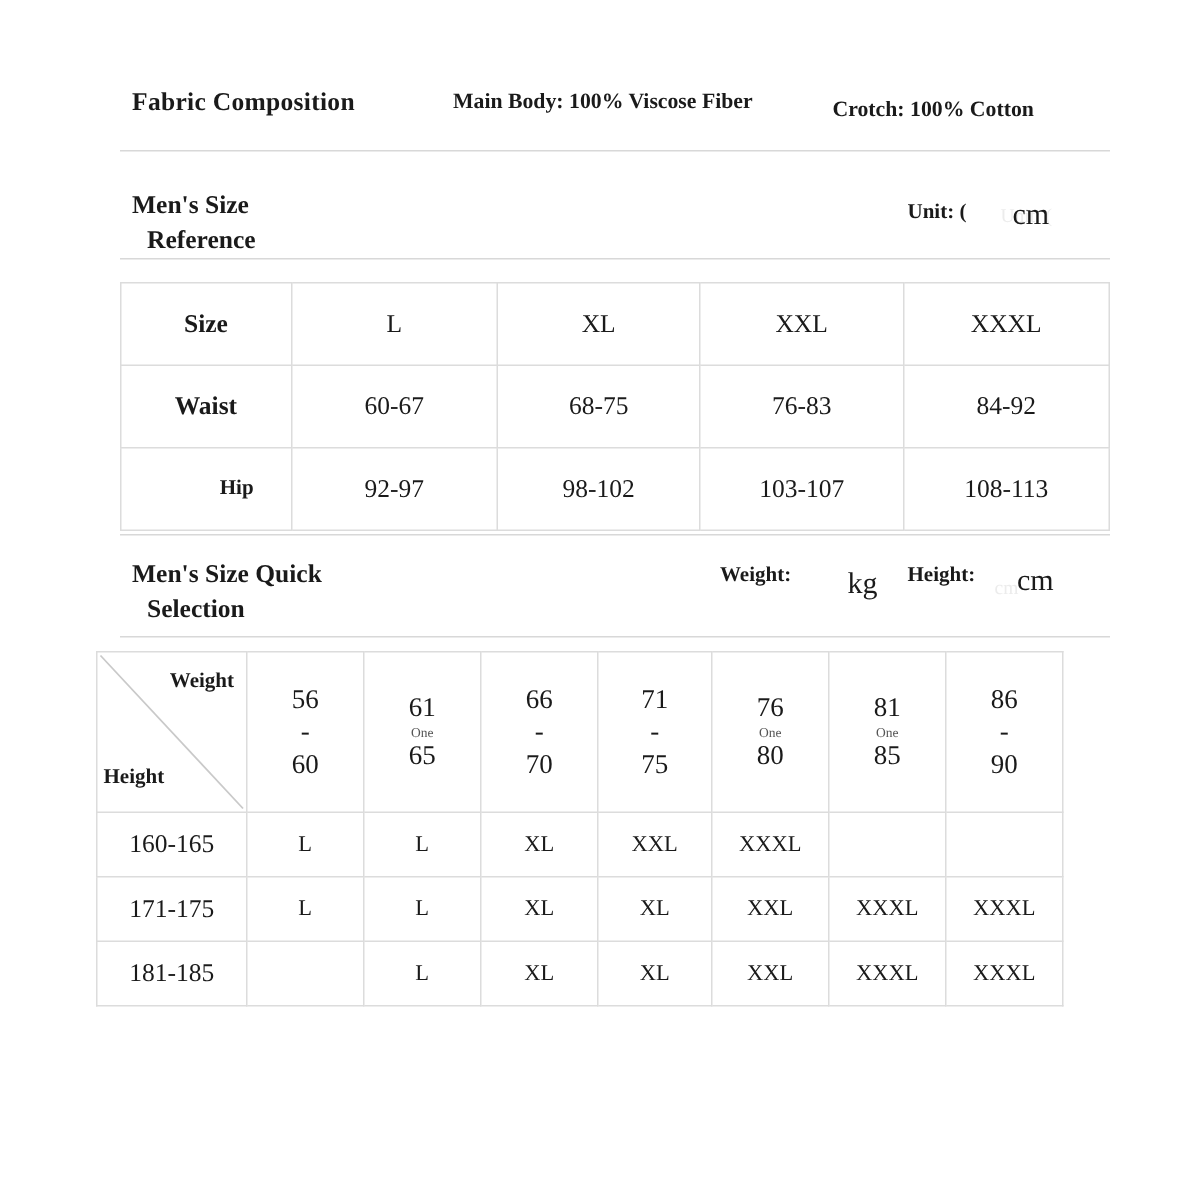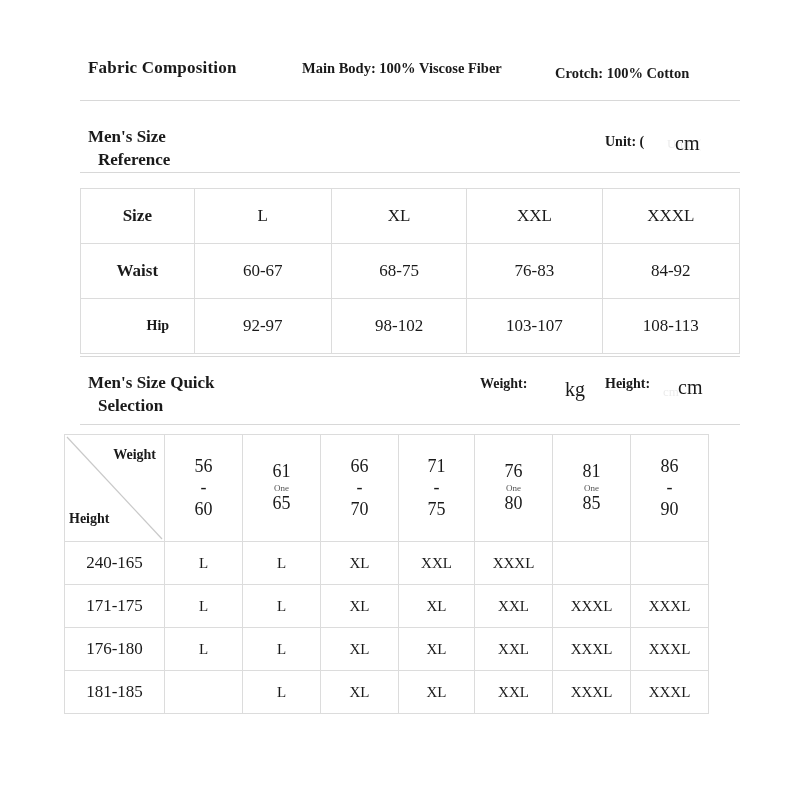--- a/index.html
+++ b/index.html
@@ -313,50 +313,40 @@
           <span>85</span>
         </td>
         <td class="wcell">
           <span>86</span>
           <span class="dash plain">-</span>
           <span>90</span>
         </td>
       </tr>
 
       <tr>
-        <td class="hcell">240-165</td>
+        <td class="hcell">160-165</td>
         <td>L</td>
         <td>L</td>
         <td>XL</td>
         <td>XXL</td>
         <td>XXXL</td>
         <td></td>
         <td></td>
       </tr>
       <tr>
         <td class="hcell">171-175</td>
         <td>L</td>
         <td>L</td>
         <td>XL</td>
         <td>XL</td>
         <td>XXL</td>
         <td>XXXL</td>
         <td>XXXL</td>
       </tr>
       <tr>
-        <td class="hcell">176-180</td>
-        <td>L</td>
-        <td>L</td>
-        <td>XL</td>
-        <td>XL</td>
-        <td>XXL</td>
-        <td>XXXL</td>
-        <td>XXXL</td>
-      </tr>
-      <tr>
         <td class="hcell">181-185</td>
         <td></td>
         <td>L</td>
         <td>XL</td>
         <td>XL</td>
         <td>XXL</td>
         <td>XXXL</td>
         <td>XXXL</td>
       </tr>
     </tbody>

